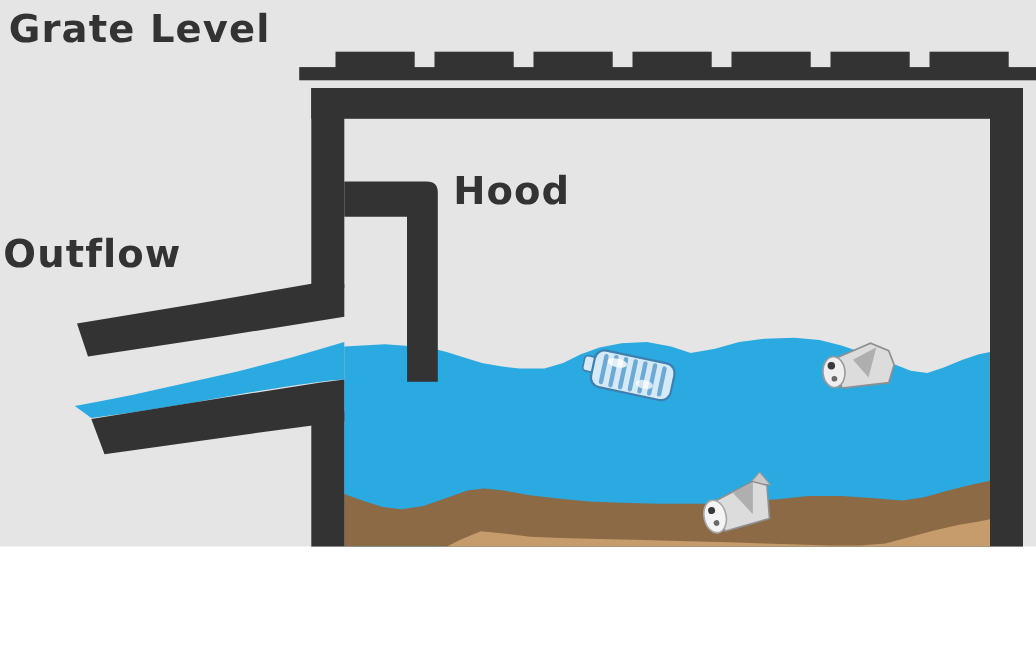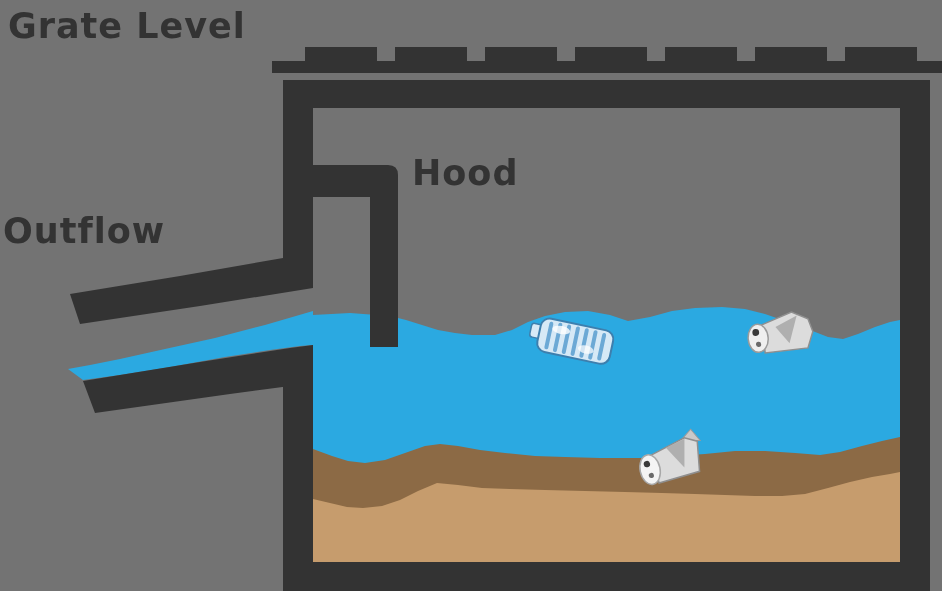--- a/index.html
+++ b/index.html
@@ -1,16 +1,16 @@
 <!DOCTYPE html>
 <html><head>
 <meta charset="utf-8">
 <style>
   html,body{margin:0;padding:0;background:#ffffff;}
-  .stage{position:relative;width:942px;height:591px;overflow:hidden;background:#737373;}
+  .stage{position:relative;width:942px;height:497px;overflow:hidden;background:#e5e5e5;}
   svg{display:block;}
   .diagram-label{
     font-family:"DejaVu Sans","Liberation Sans",sans-serif;
     font-weight:700;
     font-size:35px;
     letter-spacing:1px;
   }
 </style>
 </head>
 <body>

